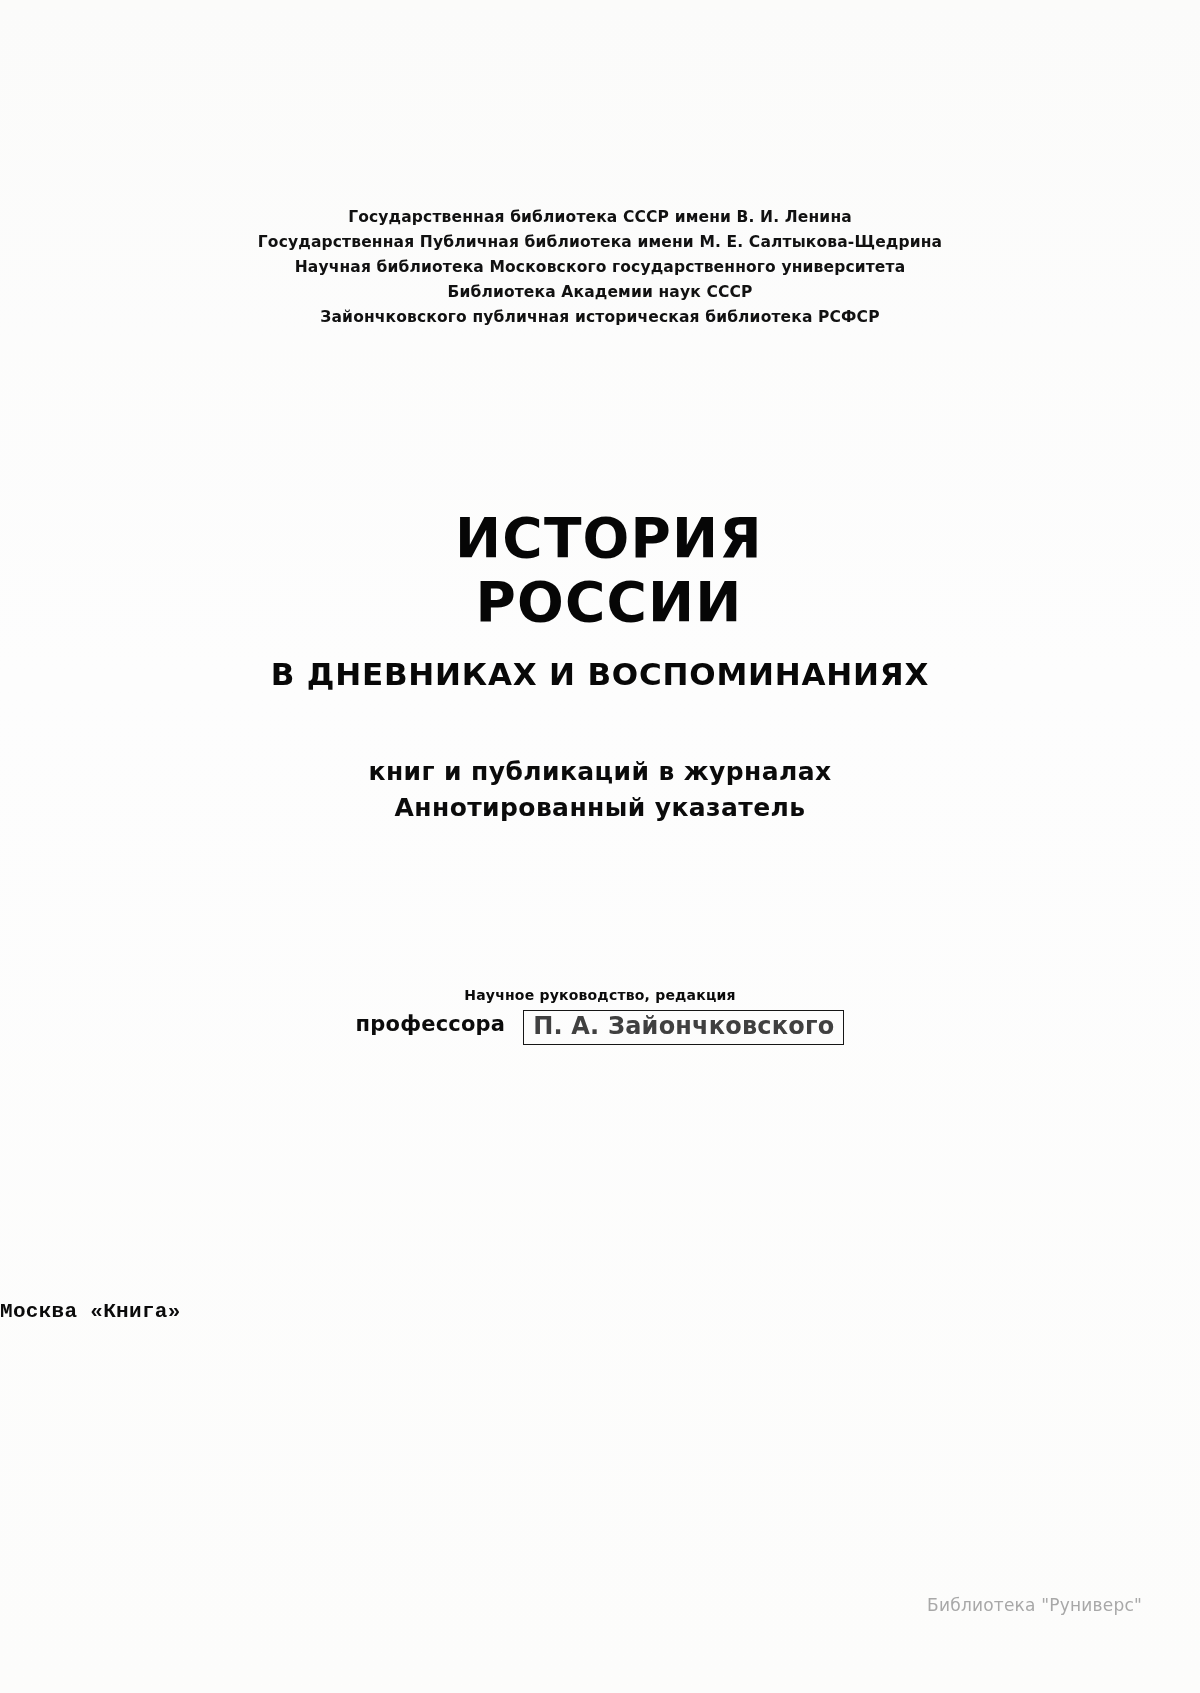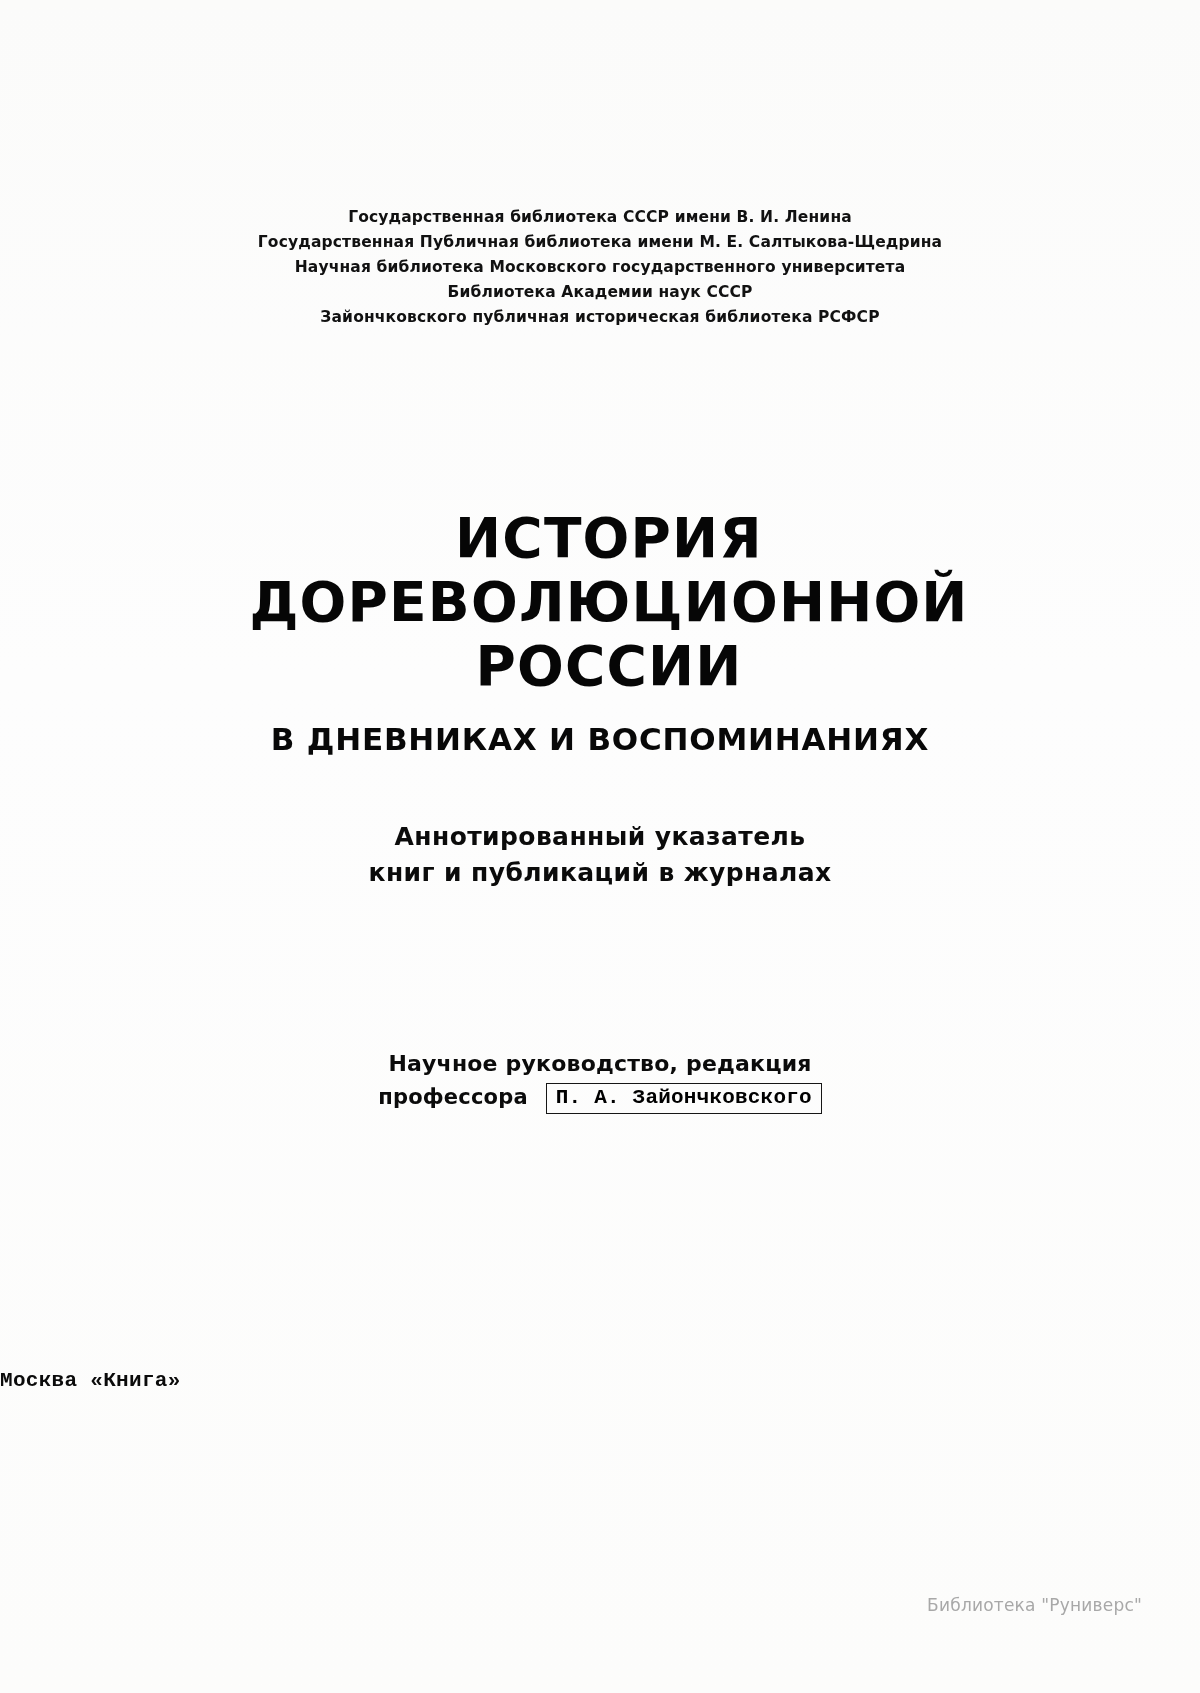--- a/index.html
+++ b/index.html
@@ -78,48 +78,47 @@
     font-weight: bold;
     letter-spacing: 0.4px;
     color: #0b0b0b;
   }
 
   .editorial {
     text-align: center;
     margin-top: 160px;
   }
   .editorial .ed-line1 {
-    font-size: 22px;
+    font-size: 14px;
     font-weight: bold;
     letter-spacing: 0.2px;
     color: #0b0b0b;
   }
   .editorial .ed-row {
     margin-top: 7px;
     display: flex;
     justify-content: center;
     align-items: flex-start;
     gap: 18px;
   }
   .editorial .ed-prof {
     font-size: 21px;
     font-weight: bold;
     letter-spacing: 0.2px;
     color: #0b0b0b;
     padding-top: 2px;
   }
   .editorial .ed-boxed {
-    font-size: 21px;
+    font-size: 24px;
     font-weight: bold;
     letter-spacing: 0.2px;
-    color: #000000;
+    color: #404040;
     border: 1.6px solid #161616;
     padding: 2px 9px 3px 9px;
     line-height: 1.16;
-    font-family: Liberation Mono, monospace;
   }
 
   .imprint {
     text-align: left;
     margin-top: 255px;
     font-size: 21px;
     font-weight: bold;
     letter-spacing: 0.3px;
     color: #0b0b0b;
     font-family: Liberation Mono, monospace;
@@ -145,29 +144,28 @@
       <div class="pub-line">Государственная библиотека СССР имени В. И. Ленина</div>
       <div class="pub-line">Государственная Публичная библиотека имени М. Е. Салтыкова-Щедрина</div>
       <div class="pub-line">Научная библиотека Московского государственного университета</div>
       <div class="pub-line">Библиотека Академии наук СССР</div>
       <div class="pub-line">Зайончковского публичная историческая библиотека РСФСР</div>
     </div>
 
     <div class="title-block">
       <div class="title-main">
         <span class="tl">ИСТОРИЯ</span>
-        <span class="tl">ДОРЕВОЛЮЦИОННОЙ</span>
         <span class="tl">РОССИИ</span>
       </div>
       <div class="subtitle-main">В ДНЕВНИКАХ И ВОСПОМИНАНИЯХ</div>
     </div>
 
     <div class="annotation">
+      <div class="an-line">книг и публикаций в журналах</div>
       <div class="an-line">Аннотированный указатель</div>
-      <div class="an-line">книг и публикаций в журналах</div>
     </div>
 
     <div class="editorial">
       <div class="ed-line1">Научное руководство, редакция</div>
       <div class="ed-row">
         <span class="ed-prof">профессора</span>
         <span class="ed-boxed">П. А. Зайончковского</span>
       </div>
     </div>
 

